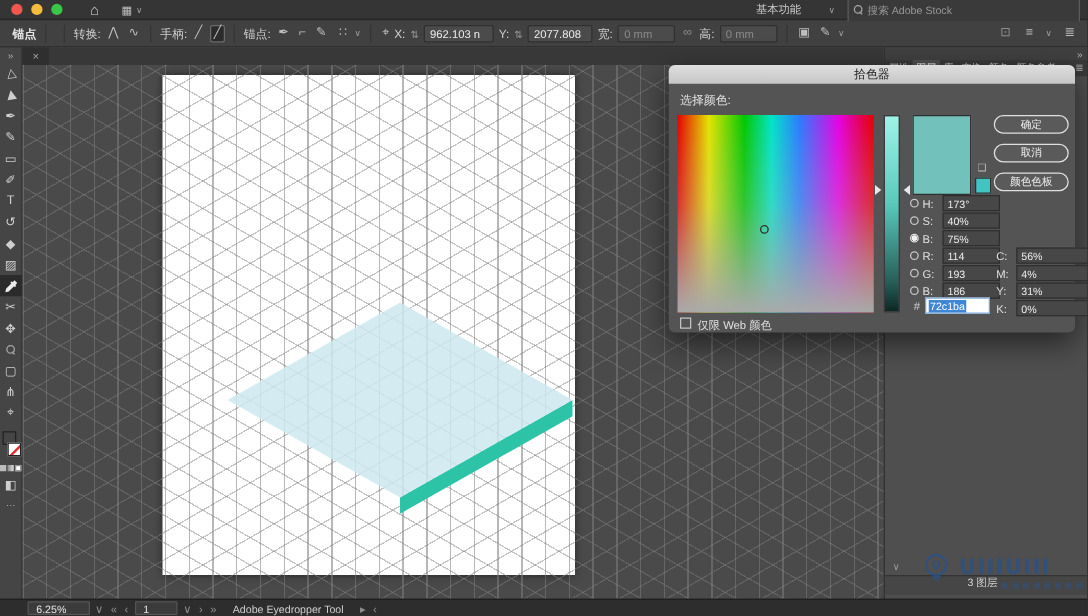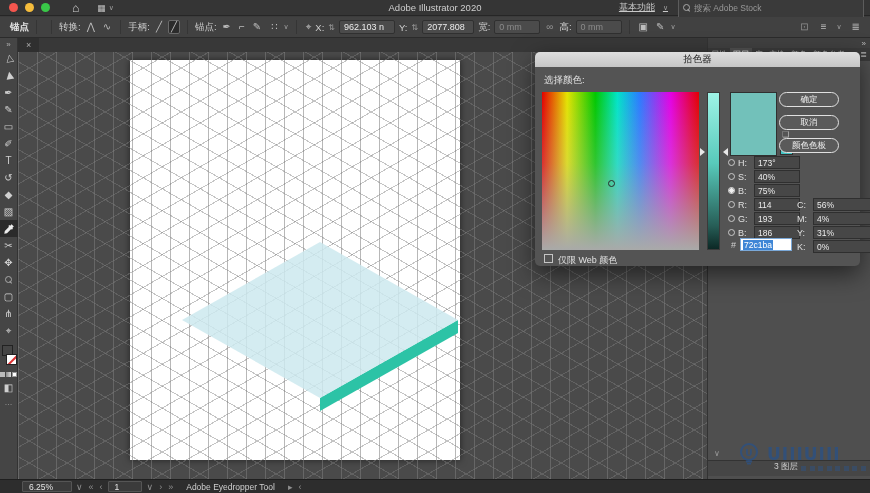--- a/index.html
+++ b/index.html
@@ -12,21 +12,21 @@
   
   .menubar { position:absolute; left:0; top:0; width:870px; height:16px;
     background:#353535; border-bottom:1px solid #262626; display:flex; align-items:center; }
   .traffic { display:flex; gap:7px; margin-left:9px; }
   .light { width:9px; height:9px; border-radius:50%; }
   .light.r{background:#f4564e;} .light.y{background:#f6bd3c;} .light.g{background:#39c748;}
   .home { margin-left:22px; font-size:12px; color:#cfcfcf; line-height:10px;}
   .arrange { margin-left:18px; display:flex; align-items:center; gap:3px; color:#bdbdbd; font-size:9px;}
   .mb-title { position:absolute; left:0; right:0; text-align:center; font-size:9.5px; color:#cfcfcf; pointer-events:none;}
   .mb-right { margin-left:auto; display:flex; align-items:center; gap:10px; margin-right:6px;}
-  .workspace { display:flex; gap:8px; align-items:center; font-size:9px; color:#c9c9c9;text-decoration:underline;}
+  .workspace { display:flex; gap:22px; align-items:center; font-size:9px; color:#c9c9c9;}
   .searchbox { width:186px; height:12px; background:#3a3a3a; border:1px solid #5c5c5c;
     border-radius:2px; display:flex; align-items:center; gap:4px; padding:12px 4px; }
   .searchbox input { background:transparent; border:none; outline:none; color:#cfcfcf;
     font-size:8.5px; width:150px; font-family:"Liberation Sans", sans-serif;}
   .searchbox input::placeholder { color:#989898; }
   .mag { position:relative; width:7px; height:7px; flex:0 0 auto;}
   .mag::before{ content:""; position:absolute; left:0; top:0; width:5px; height:5px;
     border:1px solid #a8a8a8; border-radius:50%;}
   .mag::after{ content:""; position:absolute; left:5px; top:5px; width:3px; height:1px;
     background:#a8a8a8; transform:rotate(45deg); transform-origin:0 0;}
@@ -122,21 +122,21 @@
     border-radius:50%; }
   .hueslider { position:absolute; left:172px; top:40px; width:13px; height:158px;
     background:linear-gradient(#9ef3e6, #58cabb 45%, #275e57 85%, #0c2825); border:1px solid #3a3a3a;}
   .hue-arrow-l { position:absolute; left:165px; top:96px; width:0; height:0;
     border-top:4px solid transparent; border-bottom:4px solid transparent; border-left:5px solid #e8e8e8;}
   .hue-arrow-r { position:absolute; left:188px; top:96px; width:0; height:0;
     border-top:4px solid transparent; border-bottom:4px solid transparent; border-right:5px solid #e8e8e8;}
   .cursw { position:absolute; left:195px; top:40px; width:47px; height:64px; border:1px solid #303030;}
   .gamut { position:absolute; left:247px; top:78px; color:#bdbdbd; font-size:8px;}
   .gamutsw { position:absolute; left:245px; top:90px; width:13px; height:13px; border:1px solid #303030;}
-  .pill { position:absolute; left:244px; width:60px; height:15px; border:1px solid #e0e0e0;
+  .pill { position:absolute; left:260px; width:60px; height:15px; border:1px solid #e0e0e0;
     border-radius:8px; background:#5a5a5a; color:#f0f0f0; font-size:8.5px; display:flex;
     align-items:center; justify-content:center; }
   .rowL { position:absolute; left:193px; display:flex; align-items:center; gap:3px; height:13px;}
   .radio { width:7px; height:7px; border:1px solid #c9c9c9; border-radius:50%; background:transparent;}
   .radio.on { background:radial-gradient(circle at 50% 50%, #f0f0f0 0 2px, #3a3a3a 2.6px); border-color:#e6e6e6;}
   .vlabel { width:13px; color:#e0e0e0; font-size:9px; }
   .vfield { width:46px; height:13px; background:#474747; border:1px solid #2f2f2f; color:#ececec;
     font-size:8.5px; display:flex; align-items:center; padding:0 3px; }
   .rowR { position:absolute; left:262px; display:flex; align-items:center; gap:3px; height:13px;}
   .rowR .vfield { width:60px; }
@@ -164,21 +164,20 @@
     <div class="traffic">
       <div class="light r"></div>
       <div class="light y"></div>
       <div class="light g"></div>
     </div>
     <div class="home">⌂</div>
     <div class="arrange">
       <span>▦</span>
       <span class="chev">∨</span>
     </div>
-    <div class="mb-title">Adobe Illustrator 2020</div>
     <div class="mb-right">
       <div class="workspace">
         <span>基本功能</span>
         <span class="chev">∨</span>
       </div>
       <div class="searchbox">
         <span class="mag"></span>
         <input placeholder="搜索 Adobe Stock" style="">
       </div>
     </div>

